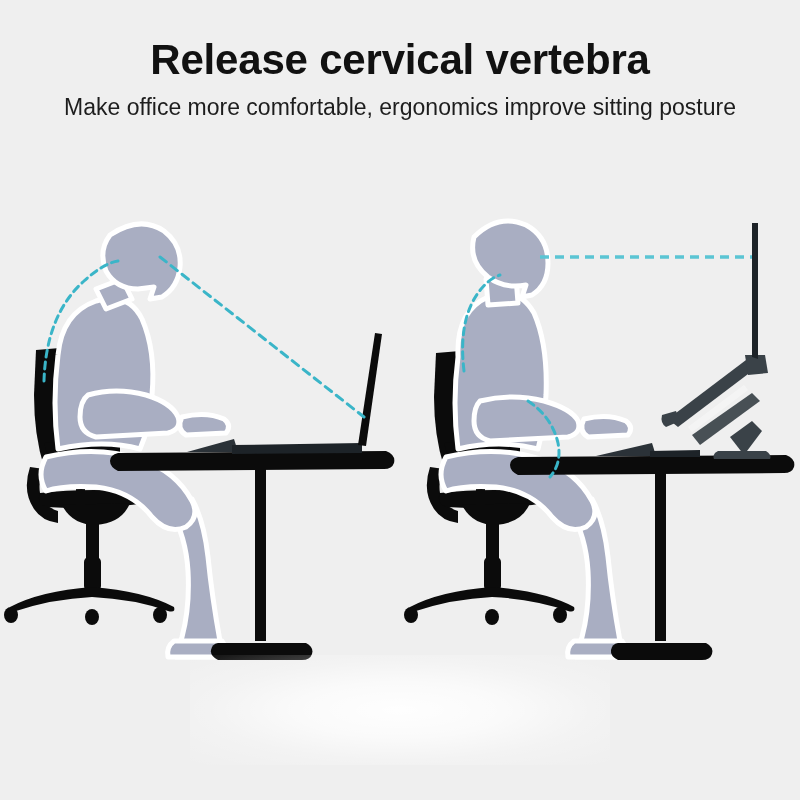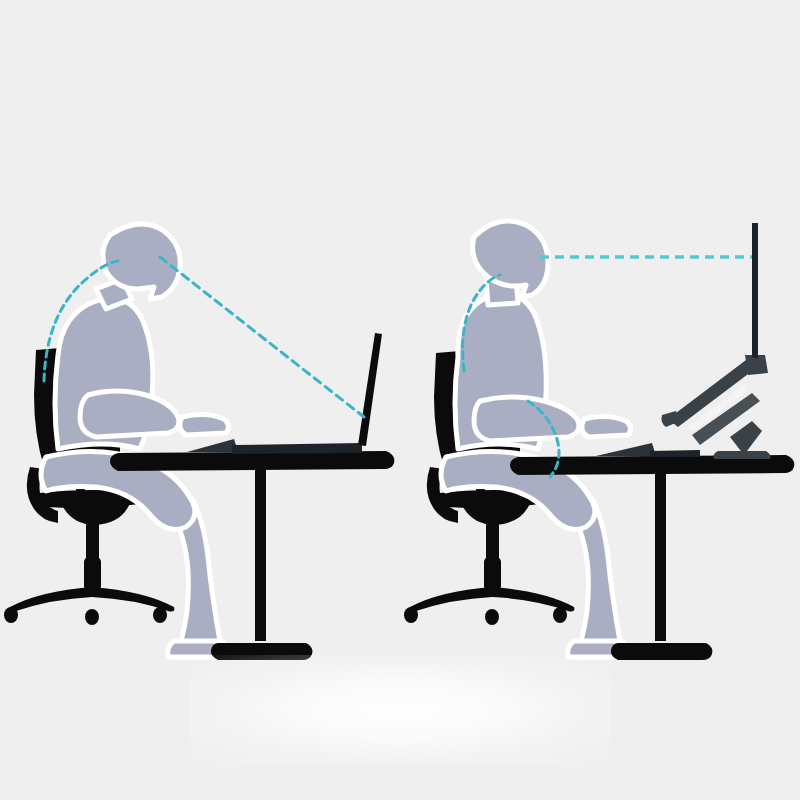--- a/index.html
+++ b/index.html
@@ -78,20 +78,24 @@
   }
   .panel-left  { left: 0; }
   .panel-right { left: 400px; }
   .panel svg { display: block; }
 </style>
 </head>
 <body>
 
 <div class="poster">
 
+  <div class="header">
+    <h1 class="title">Release cervical vertebra</h1>
+    <p class="subtitle">Make office more comfortable, ergonomics improve sitting posture</p>
+  </div>
 
   <div class="panels">
 
     <div class="panel panel-left">
       <svg width="400" height="460" viewBox="0 0 400 460" xmlns="http://www.w3.org/2000/svg">
 
         <g>
           <path d="M36 145 L60 143 L66 258 L44 262 Q34 230 34 190 Z" fill="#0b0b0b"></path>
 
           <path d="M44 238 L118 236 L118 250 L48 252 Z" fill="#0b0b0b"></path>

